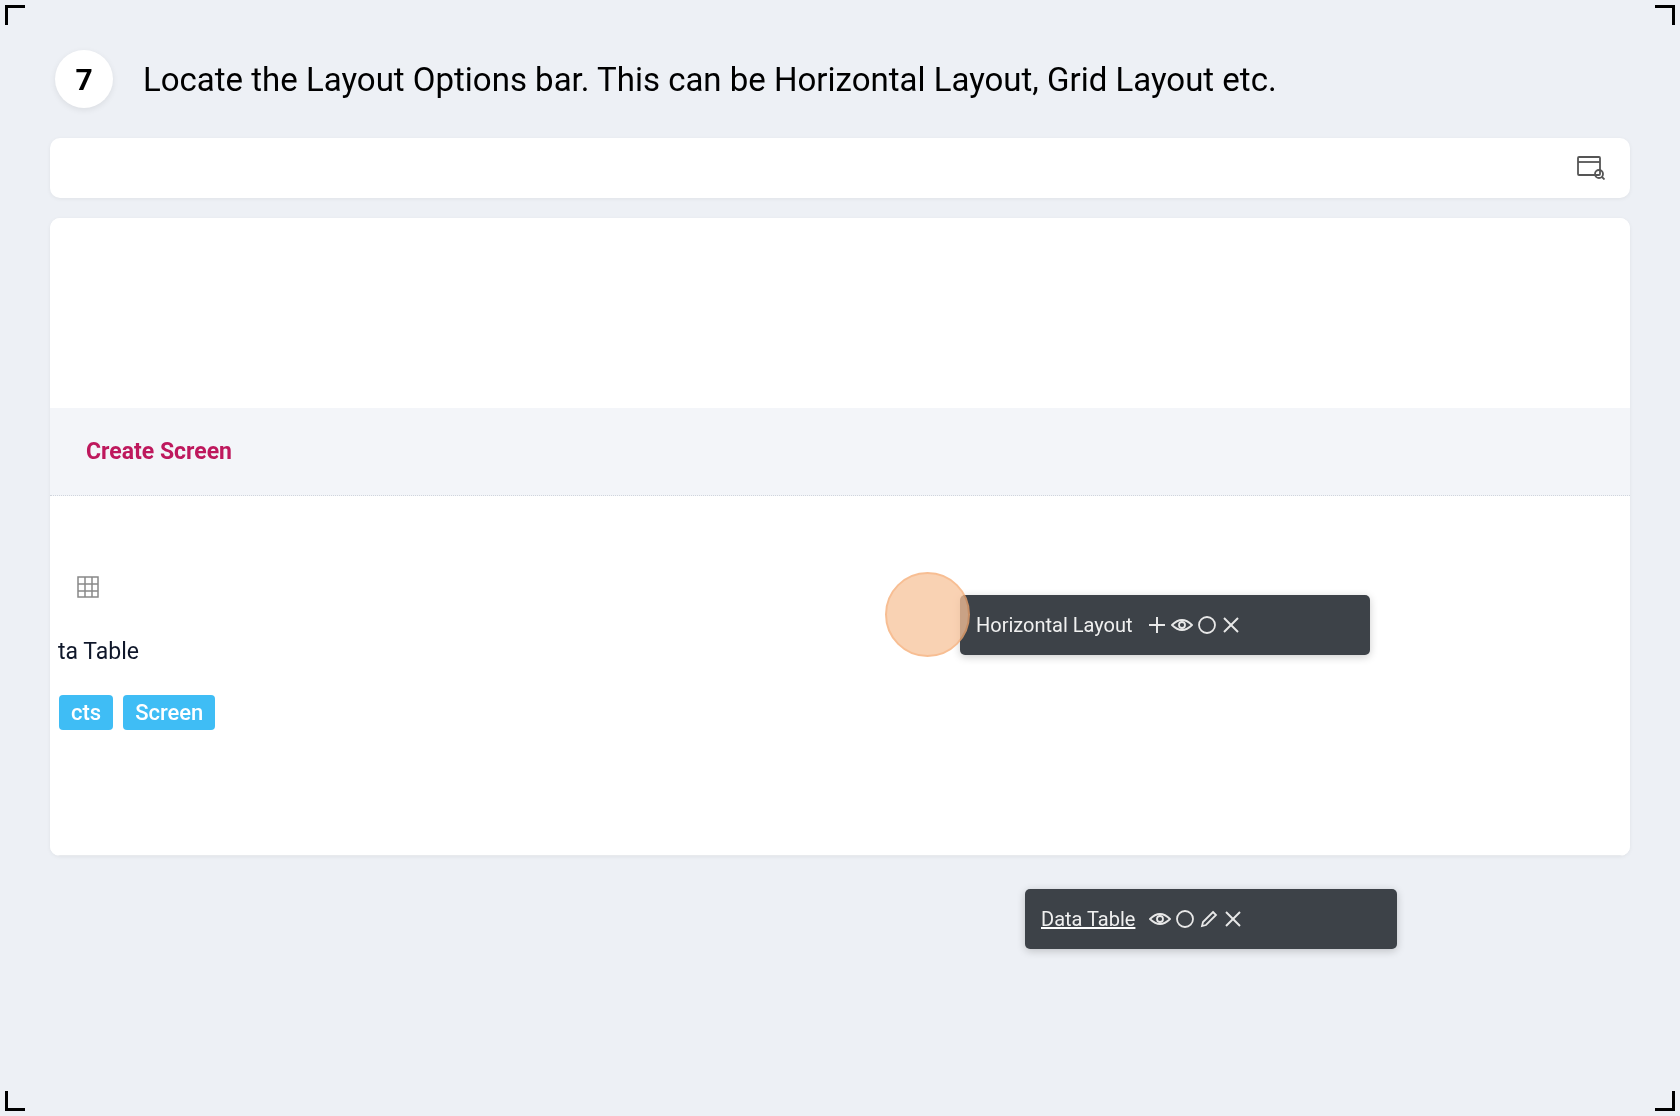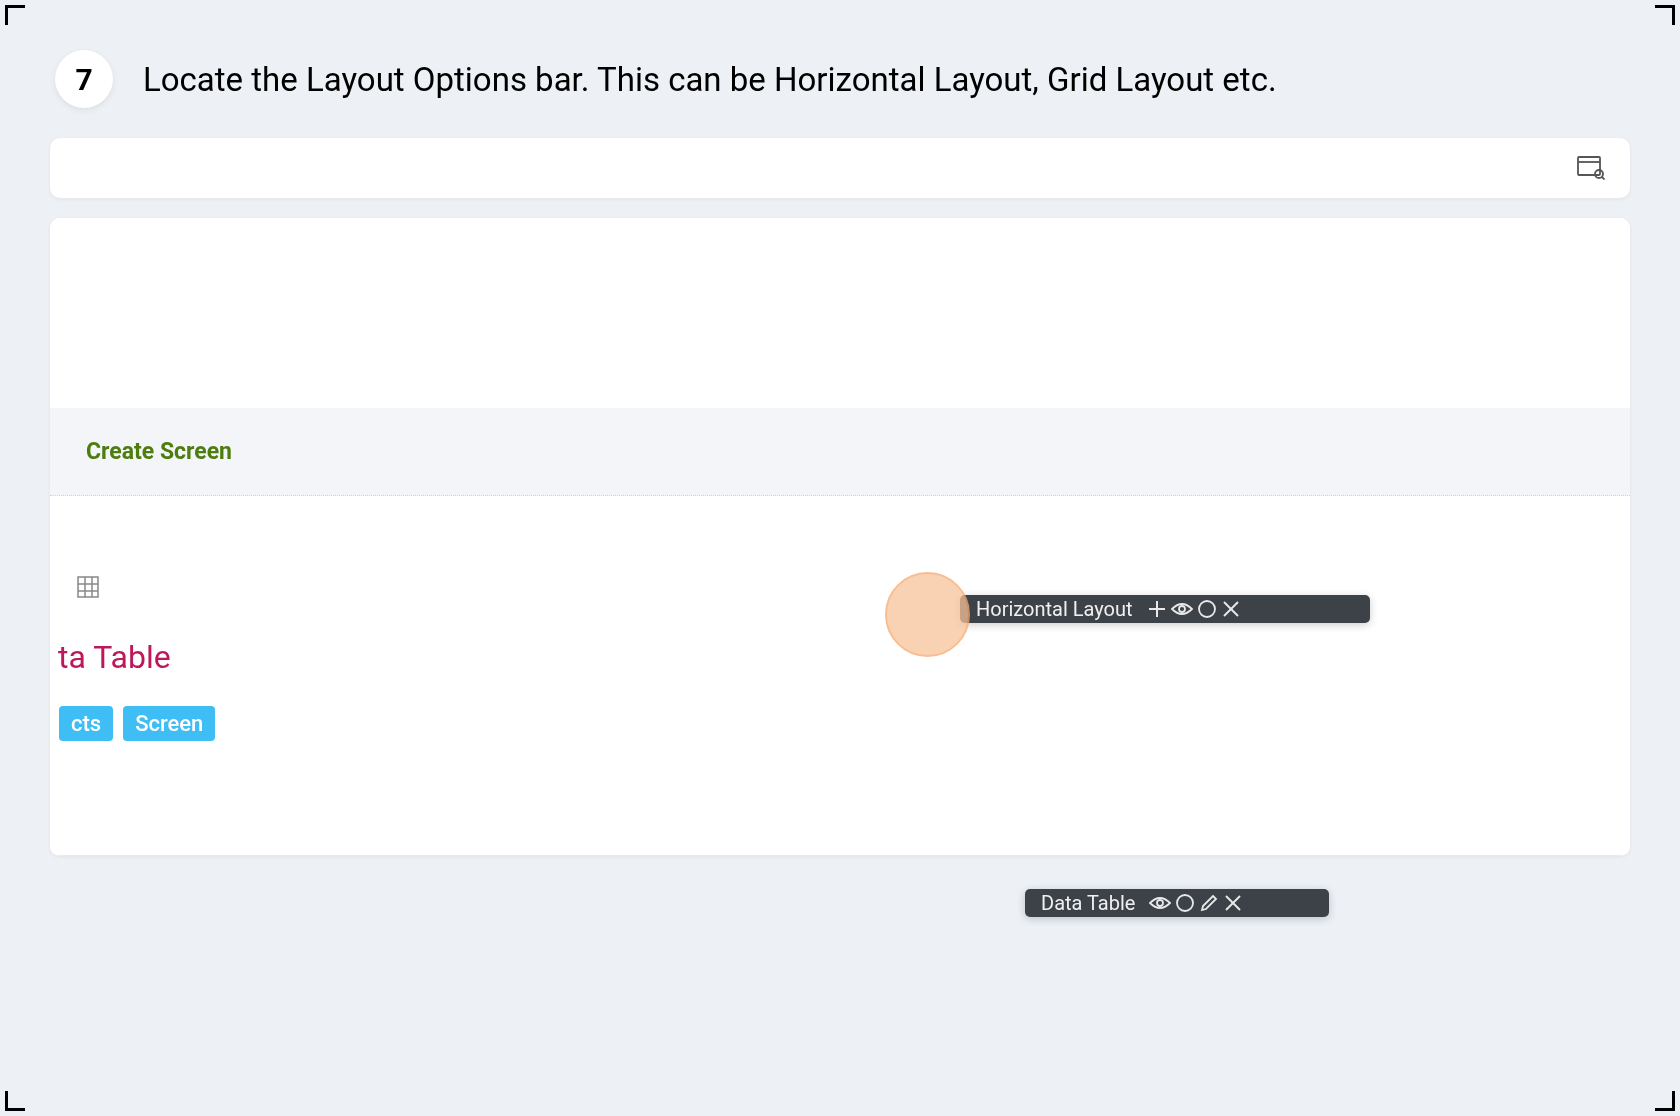--- a/index.html
+++ b/index.html
@@ -93,42 +93,42 @@
 
     .section-header {
       background: #f3f5f9;
       padding: 30px 36px;
       border-bottom: 1px dotted #d0d5dd;
     }
 
     .section-title {
       font-size: 23px;
       font-weight: 700;
-      color: #4d7c0f;
+      color: #be185d;
     }
 
     .canvas-area {
       background: #fff;
       padding: 80px 30px 40px 12px;
       position: relative;
       min-height: 360px;
       border-bottom: 1px solid #e8eaed;
     }
 
     .table-icon {
       width: 22px;
       height: 22px;
       color: #888;
       margin-left: 15px;
       margin-bottom: 40px;
     }
 
     .ta-table-label {
-      font-size: 32px;
-      color: #be185d;
+      font-size: 23px;
+      color: #0f172a;
       font-weight: 400;
       margin-bottom: 30px;
       margin-left: -4px;
     }
 
     .tag-row {
       display: flex;
       gap: 10px;
       margin-left: -3px;
     }
@@ -142,21 +142,21 @@
       font-weight: 500;
     }
 
     .floating-bar {
       position: absolute;
       background: #3d4248;
       border-radius: 5px;
       display: flex;
       align-items: center;
       gap: 4px;
-      padding: 2px 16px;
+      padding: 18px 16px;
       color: #fff;
       box-shadow: 0 2px 8px rgba(0,0,0,0.2);
       text-align: center;
     }
 
     .floating-bar-label {
       font-size: 20px;
       color: #f0f0f0;
       margin-right: 10px;
     }
@@ -171,21 +171,22 @@
 
     .layout-bar {
       top: 595px;
       left: 960px;
       width: 410px;
     }
 
     .datatable-bar {
       top: 889px;
       left: 1025px;
-      width: 304px;
+      width: 372px;
+      text-decoration: underline;
     }
 
     .highlight-circle {
       position: absolute;
       top: 572px;
       left: 885px;
       width: 85px;
       height: 85px;
       background: #f8c39a;
       border: 2px solid #f5a970;

